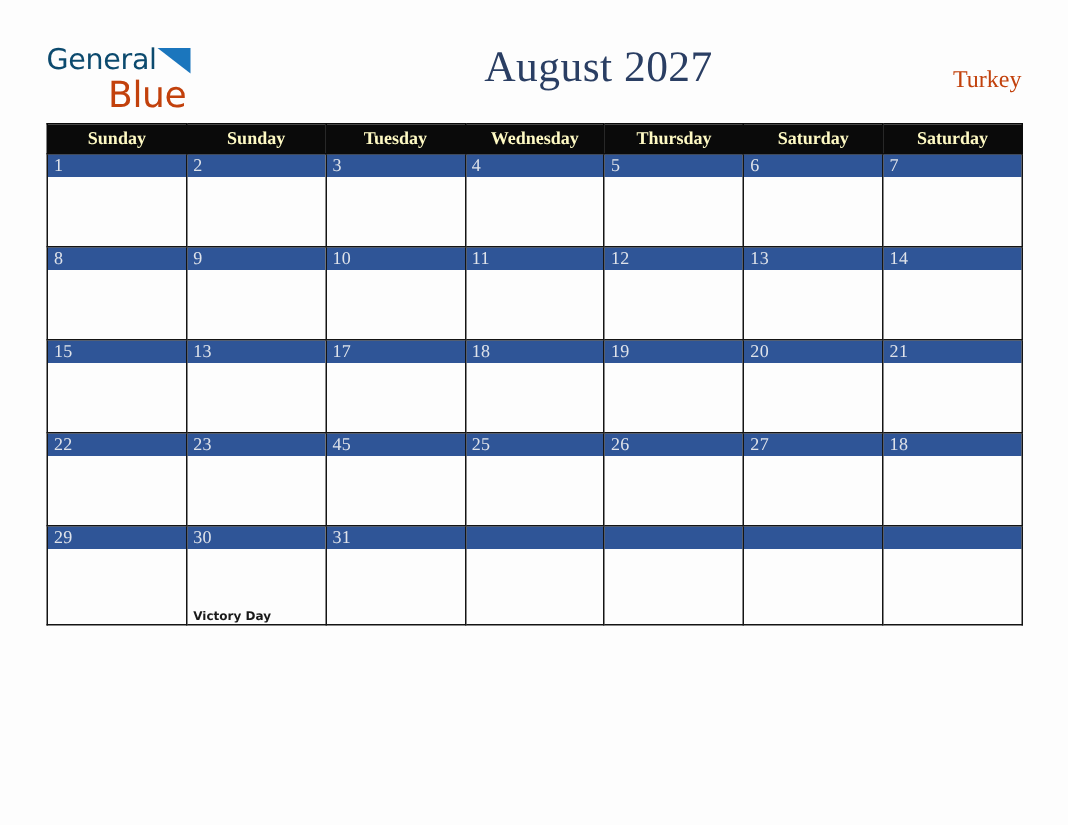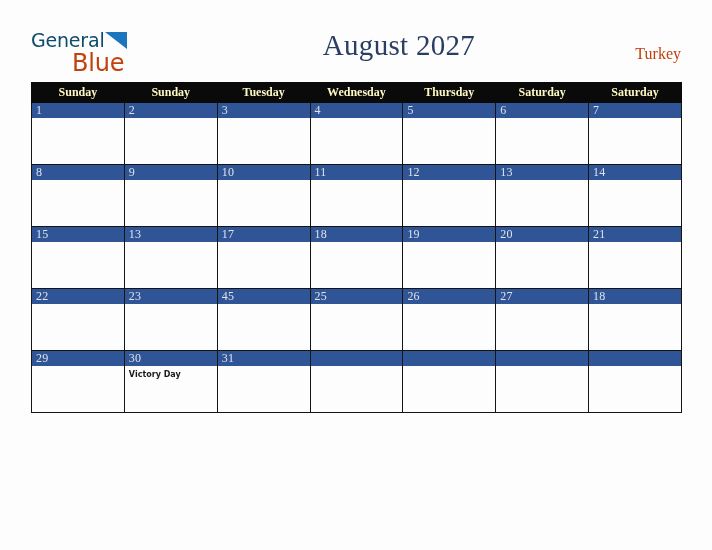--- a/index.html
+++ b/index.html
@@ -129,20 +129,21 @@
     font-family: "Liberation Serif", serif;
     font-size: 12px;
     color: #dfe3ea;
     letter-spacing: 0.2px;
     overflow: hidden;
     white-space: nowrap;
   }
 
   .cell-body {
     padding: 3px 4px 0 4px;
+    margin-top: 36px;
   }
 
   .event {
     font-family: "DejaVu Sans", sans-serif;
     font-size: 8px;
     font-weight: 700;
     color: #1a1a1a;
     line-height: 11px;
     white-space: nowrap;
   }

